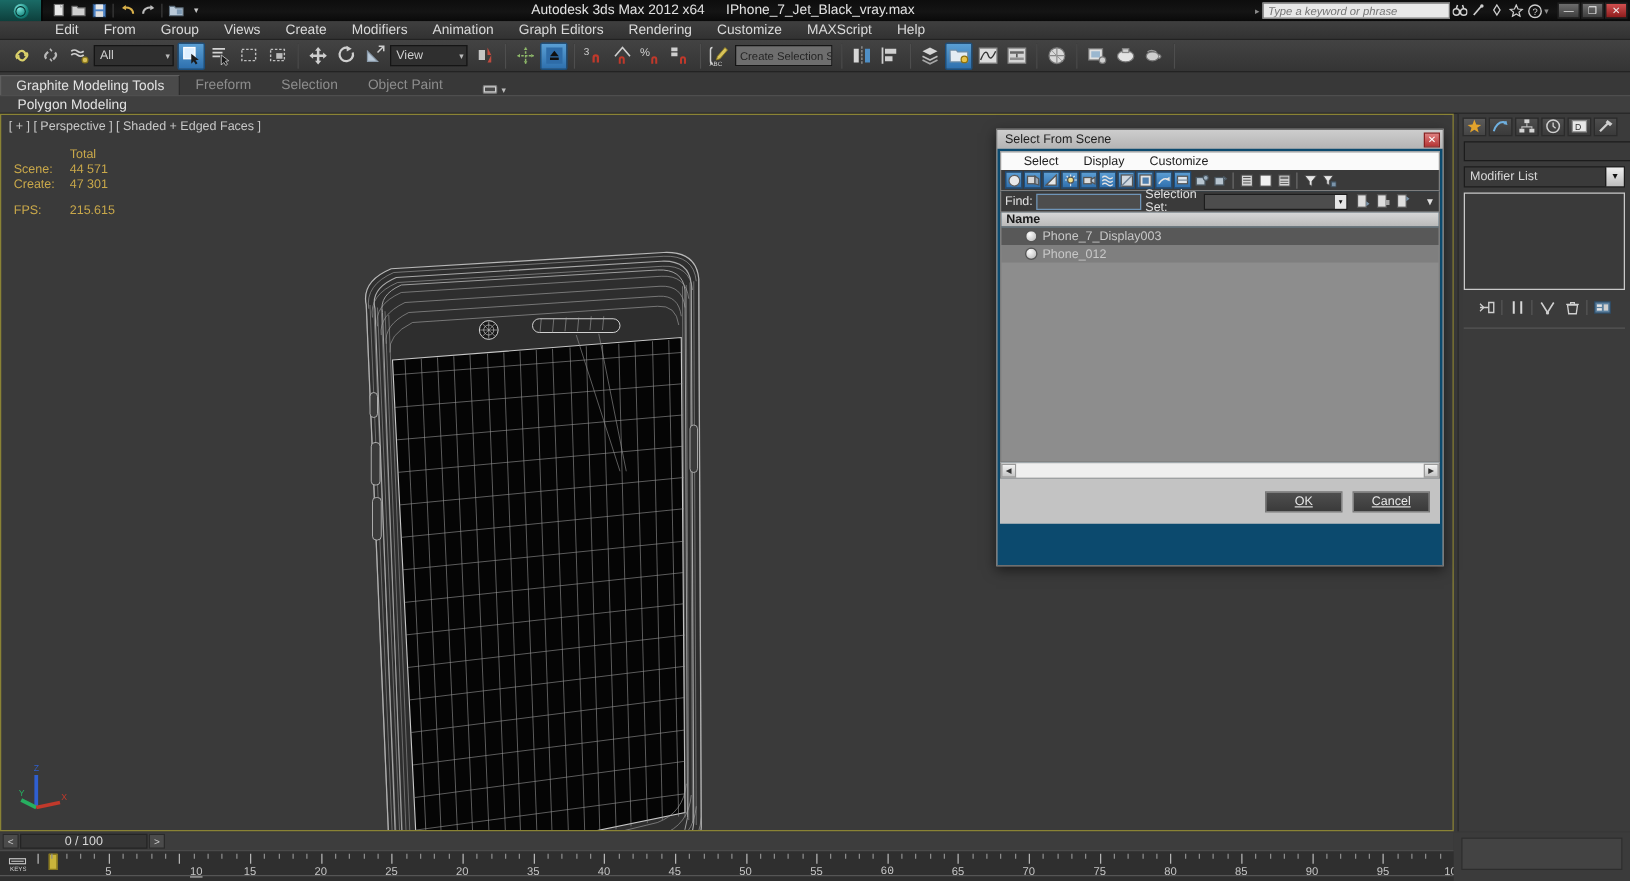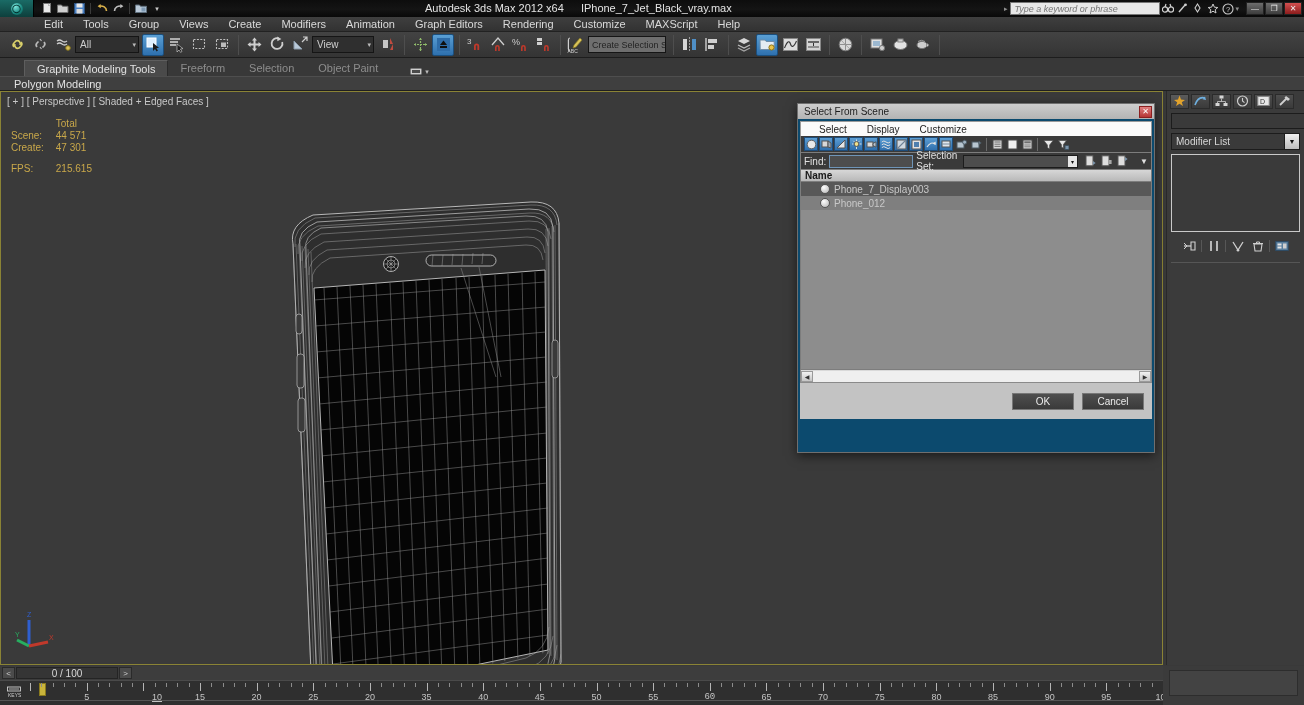--- a/index.html
+++ b/index.html
@@ -96,21 +96,21 @@
     display: flex; align-items: center; justify-content: space-between;
     padding: 0 2px 0 3px; font-size: 9px; color: #232323; margin-right: 3px;
     overflow: hidden; white-space: nowrap;
   }
 
   
   .ribbon {
     position: absolute; top: 58px; left: 0; width: 1304px; height: 33px;
     background: #383838; border-bottom: 1px solid #1f1f1f;
   }
-  .rib-tabs { display: flex; height: 18px; align-items: flex-end; padding-left: 24px; }
+  .rib-tabs { display: flex; height: 18px; align-items: flex-end; padding-left: 0; }
   .rib-tab {
     padding: 0 12px; height: 16px; line-height: 16px;
     font-size: 11px; color: #8d8d8d;
   }
   .rib-tab.active {
     background: #4a4a4a; color: #e2e2e2;
     border-top: 1px solid #5e5e5e; border-left: 1px solid #5e5e5e;
     border-right: 1px solid #2b2b2b;
   }
   .rib-min { margin-left: 20px; display: flex; align-items: center; gap: 3px; color: #bbb; }
@@ -299,21 +299,21 @@
   }
   .hs-btn {
     width: 12px; height: 11px; background: linear-gradient(180deg,#f2f2f2,#c5c5c5);
     border: 1px solid #9a9a9a; display: flex; align-items: center; justify-content: center;
     font-size: 6px; color: #333;
   }
   .hs-track { flex: 1; height: 11px; background: #efefef; }
   .dlg-footer {
     height: 36px; background: #c3c3c3;
     display: flex; align-items: center; justify-content: flex-end;
-    padding-right: 8px; gap: 8px;
+    padding-right: 8px; gap: 8px; text-decoration: underline;
   }
   .dlg-btn {
     width: 62px; height: 17px; background: linear-gradient(180deg,#4f4f4f,#3a3a3a);
     border: 1px solid #777; color: #e9e9e9; font-size: 10px;
     display: flex; align-items: center; justify-content: center;
   }
   svg { display: block; }
 </style>
 </head>
 <body>
@@ -405,21 +405,21 @@
       <div class="win-btns">
         <div class="win-b">—</div>
         <div class="win-b">❐</div>
         <div class="win-b close">✕</div>
       </div>
     </div>
   </div>
 
   <div class="menubar">
     <div class="menu-item">Edit</div>
-    <div class="menu-item">Tools</div>
+    <div class="menu-item">From</div>
     <div class="menu-item">Group</div>
     <div class="menu-item">Views</div>
     <div class="menu-item">Create</div>
     <div class="menu-item">Modifiers</div>
     <div class="menu-item">Animation</div>
     <div class="menu-item">Graph Editors</div>
     <div class="menu-item">Rendering</div>
     <div class="menu-item">Customize</div>
     <div class="menu-item">MAXScript</div>
     <div class="menu-item">Help</div>

